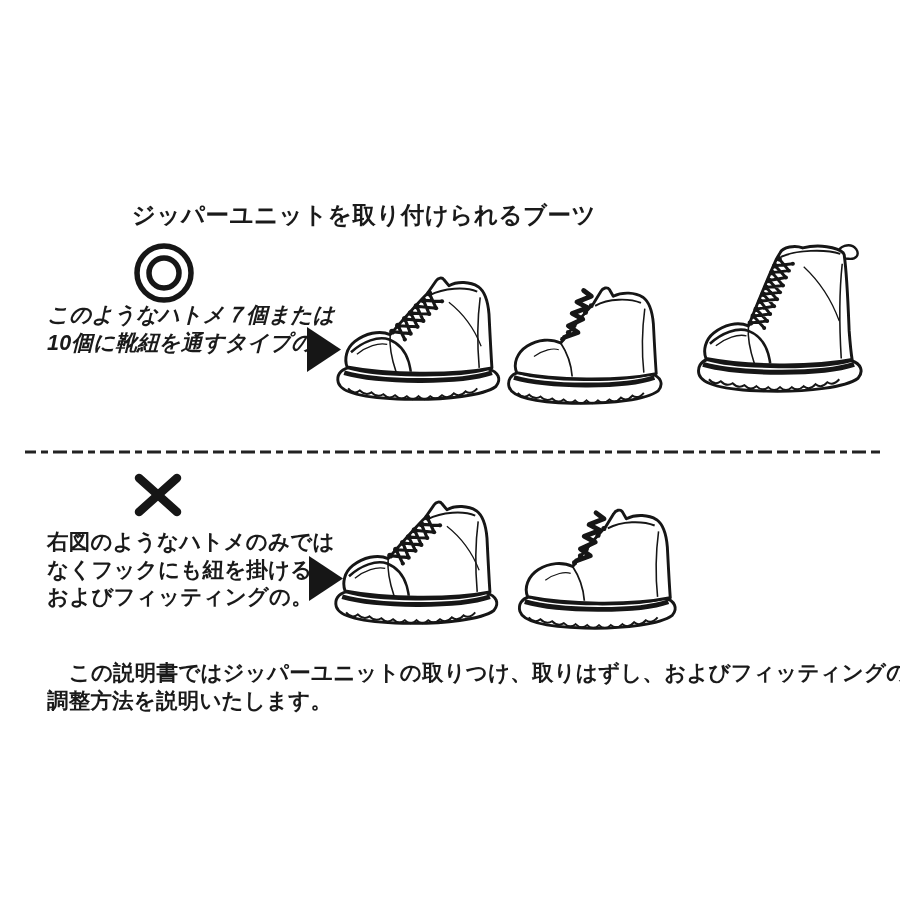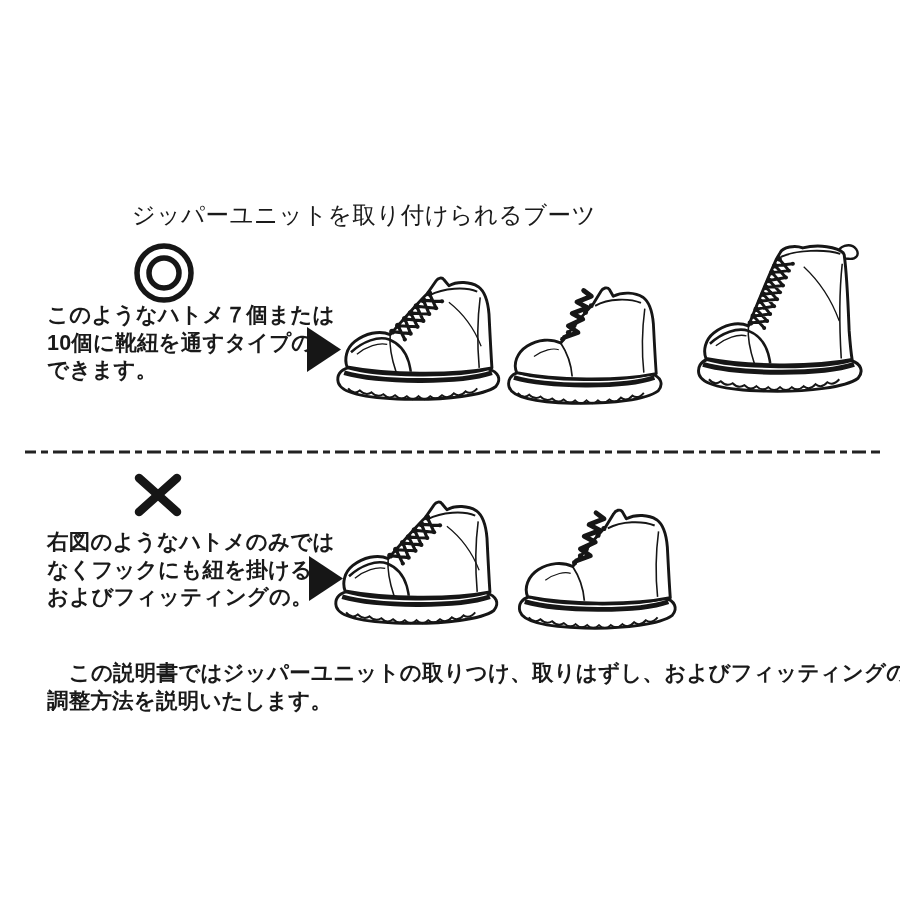--- a/index.html
+++ b/index.html
@@ -2,21 +2,21 @@
 <html><head>
 <meta charset="utf-8">
 <style>
   html,body{margin:0;padding:0;background:#fff;}
   .page{
     position:relative;width:900px;height:900px;background:#ffffff;overflow:hidden;
     font-family:"Liberation Sans","DejaVu Sans",sans-serif;color:#1a1a1a;
   }
   .abs{position:absolute;}
   .jp{font-weight:bold;font-size:21.5px;line-height:27.5px;letter-spacing:0.2px;white-space:nowrap;}
-  .title{font-weight:normal;font-size:23.5px;letter-spacing:0.5px;text-align:center;width:728px;}
+  .title{font-weight:bold;font-size:23.5px;letter-spacing:0.5px;text-align:center;width:728px;}
   svg{display:block;overflow:visible;}
 </style>
 </head>
 <body>
 
 <div class="page">
 
   <svg width="0" height="0" style="position:absolute" aria-hidden="true">
     <defs>
       <symbol id="boot-moc" viewBox="0 0 175 140">
@@ -108,24 +108,23 @@
     </defs>
   </svg>
 
   <div class="abs title" style="left:0;top:199px;">ジッパーユニットを取り付けられるブーツ</div>
 
   <svg class="abs" style="left:133px;top:242px;" width="62" height="62" viewBox="0 0 62 62">
     <circle cx="31" cy="31" r="27" fill="none" stroke="#161616" stroke-width="5.5"></circle>
     <circle cx="31" cy="31" r="15" fill="none" stroke="#161616" stroke-width="5.5"></circle>
   </svg>
 
-  <div class="abs jp" style="left:47px;top:302px;">
+  <div class="abs jp" style="left:47px;top:302px;font-style:italic;">
     <div>このようなハトメ７個または</div>
     <div>10個に靴紐を通すタイプの</div>
-    <div>できます。</div>
   </div>
 
   <svg class="abs" style="left:307px;top:327px;" width="34" height="45" viewBox="0 0 34 45">
     <polygon points="0,0 0,45 34,22.5" fill="#161616"></polygon>
   </svg>
 
   <svg class="abs" style="left:334px;top:271px;" width="172" height="137" viewBox="0 0 175 140" title="7-eyelet moc-toe boot">
     <use href="#boot-moc"></use>
   </svg>
   <svg class="abs" style="left:505px;top:280px;" width="163" height="129" viewBox="0 0 170 135" title="7-eyelet plain-toe boot">

